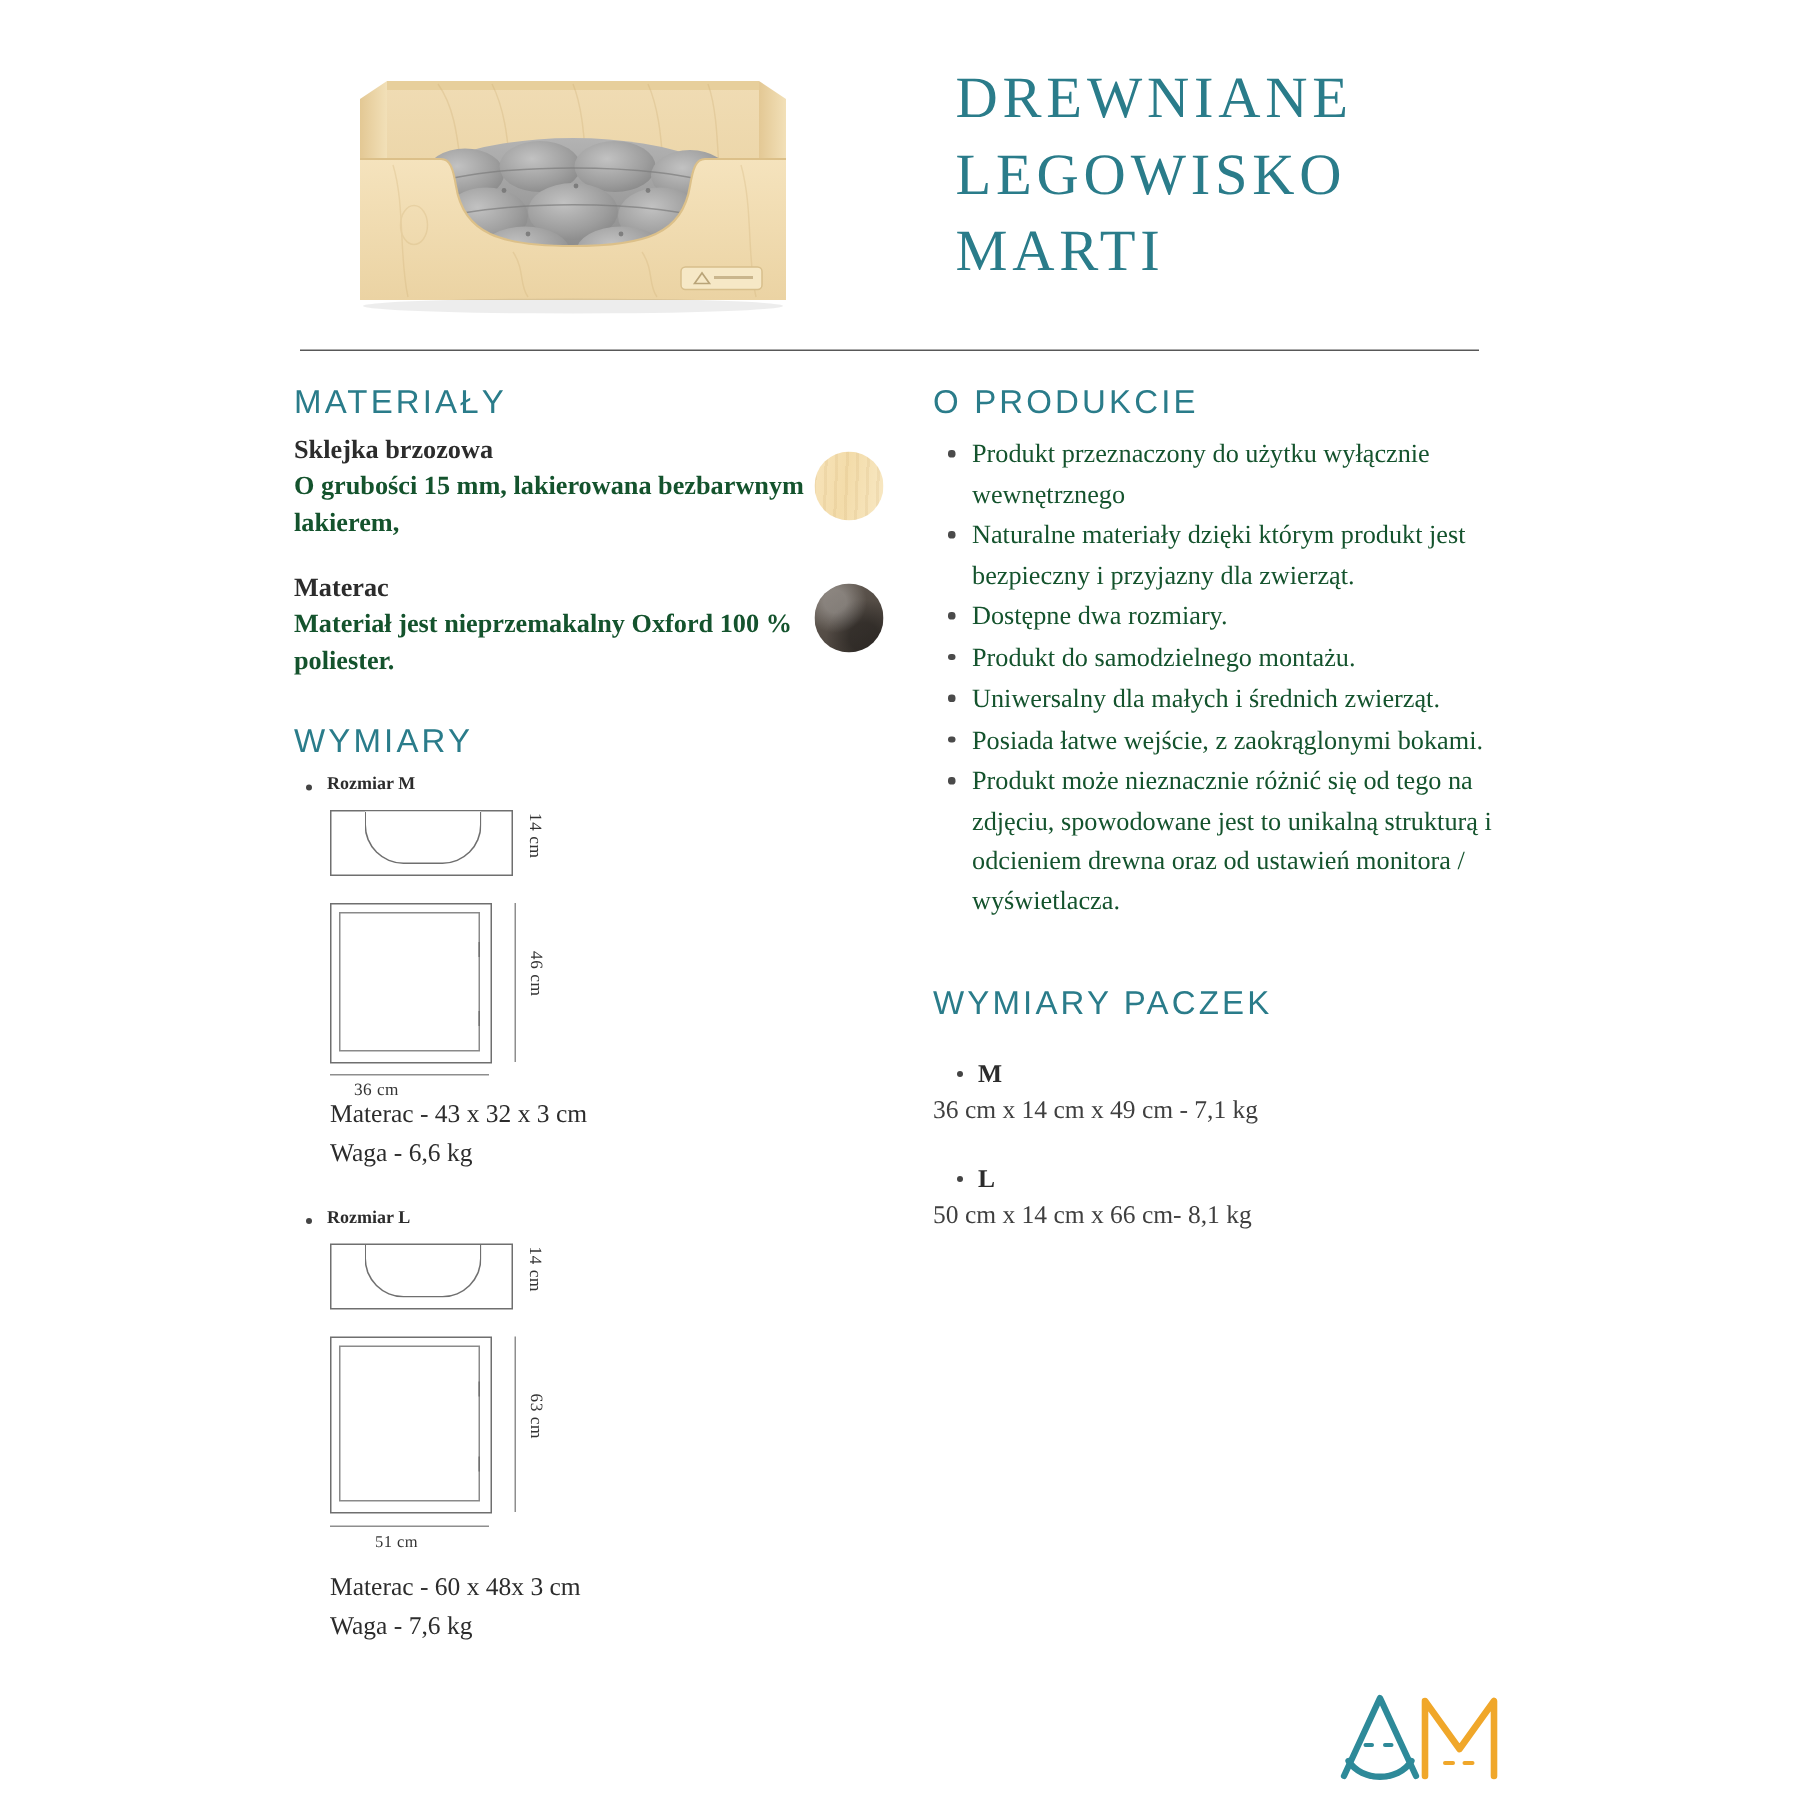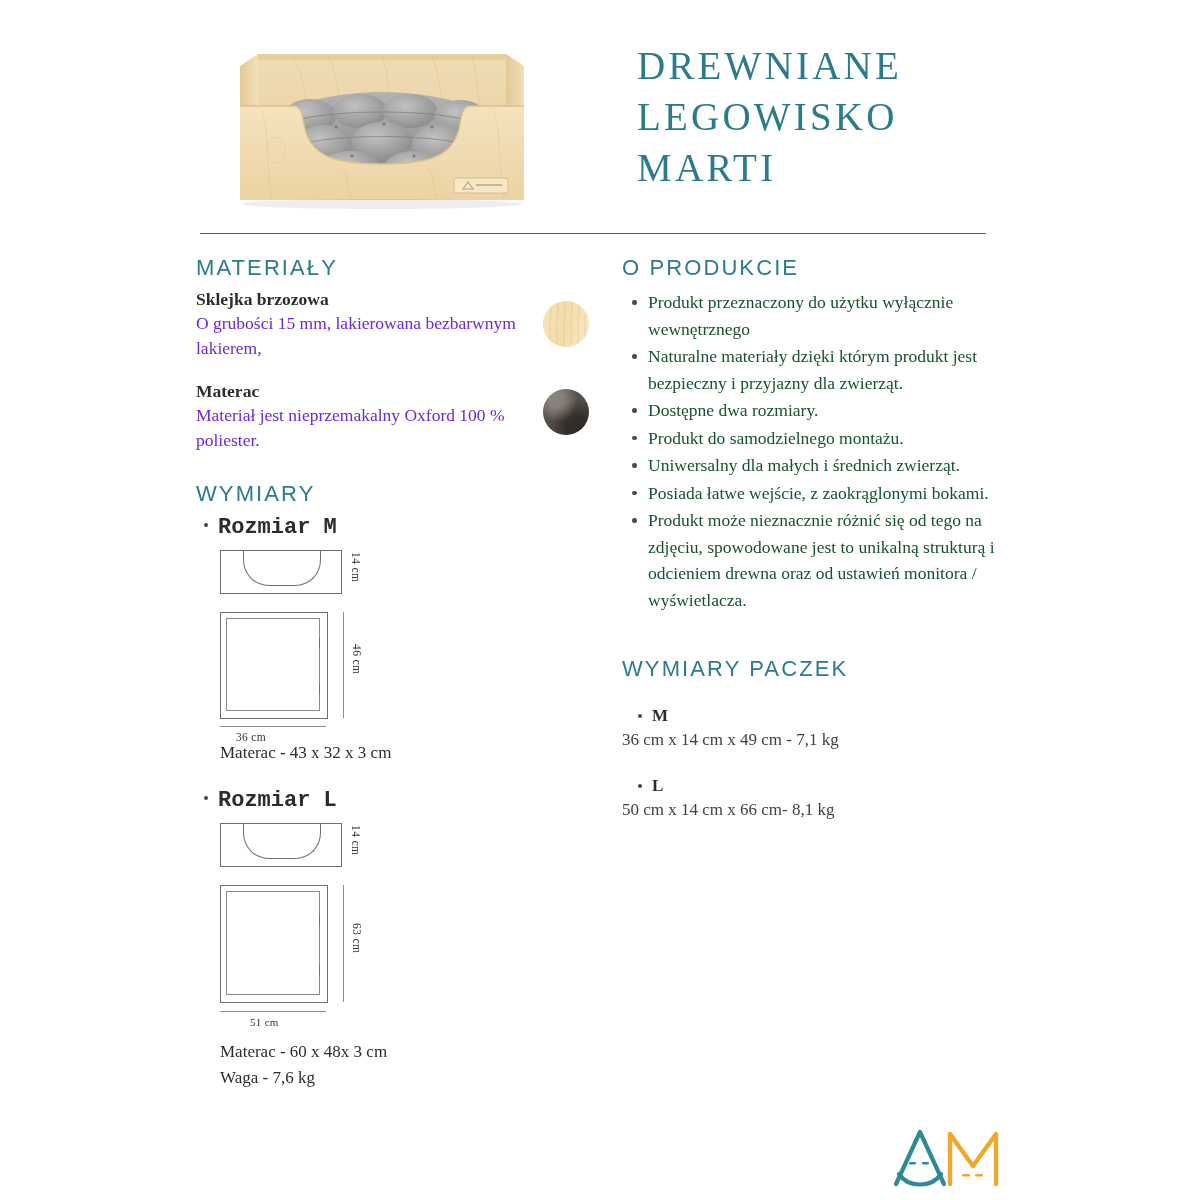--- a/index.html
+++ b/index.html
@@ -47,21 +47,21 @@
     margin:0 0 8px 0;
     white-space:nowrap;
   }
 
   .mat-title{
     font-family:"Liberation Serif", serif;
     font-weight:700;font-size:17.5px;
     color:#2c2c2c;margin:0 0 1px 0;
   }
   .mat-body{
-    font-size:17.5px;line-height:25px;color:#6d28d9;margin:0;
+    font-size:17.5px;line-height:25px;color:#14532d;margin:0;font-weight:bold;
   }
   .gap-mat{height:20px;}
 
   
   .swatch{
     position:absolute;border-radius:50%;
     width:46px;height:46px;
   }
   .swatch.wood{
     left:543px;top:301px;
@@ -72,22 +72,22 @@
   .swatch.fabric{
     left:543px;top:389px;
     background:
       radial-gradient(circle at 30% 26%, rgba(255,255,255,.26) 0 16%, rgba(255,255,255,0) 45%),
       radial-gradient(circle at 72% 78%, rgba(0,0,0,.34) 0 20%, rgba(0,0,0,0) 52%),
       linear-gradient(145deg,#6a6159 0%,#585049 40%,#433c36 100%);
   }
 
   
   .size-bullet{
-    font-family:Liberation Mono, monospace;
-    font-weight:700;font-size:22px;color:#2c2c2c;
+    font-family:Liberation Serif, serif;
+    font-weight:700;font-size:12px;color:#2c2c2c;
     margin:0 0 0 22px;position:relative;
   }
   .size-bullet:before{
     content:"";position:absolute;left:-14px;top:8px;
     width:4px;height:4px;border-radius:50%;background:#444;
   }
 
   .diag-side{position:relative;width:122px;height:44px;margin:10px 0 0 24px;}
   .diag-side .outer{
     position:absolute;inset:0;border:1.3px solid #6f6f6f;background:#fff;
@@ -298,20 +298,21 @@
         <div class="tick" style="left:99px;top:26px;height:10px;"></div>
         <div class="tick" style="left:99px;top:72px;height:10px;"></div>
         <div class="dimline-v" style="left:123px;top:0px;height:106px;"></div>
         <span class="vlabel" style="left:131px;top:32px;">46 cm</span>
         <div class="dimline-h" style="left:0px;top:114px;width:106px;"></div>
         <span class="hlabel" style="left:16px;top:119px;">36 cm</span>
       </div>
 
       <div style="margin:0 0 0 24px;">
         <p class="spec-line">Materac - 43 x 32 x 3 cm</p>
+        <p class="spec-line">Waga - 6,6 kg</p>
       </div>
     </div>
 
     <div style="margin-top:22px;">
       <p class="size-bullet">Rozmiar L</p>
 
       <div class="diag-side">
         <div class="outer"></div>
         <div class="dip"></div>
         <span class="vlabel" style="left:130px;top:2px;">14 cm</span>

